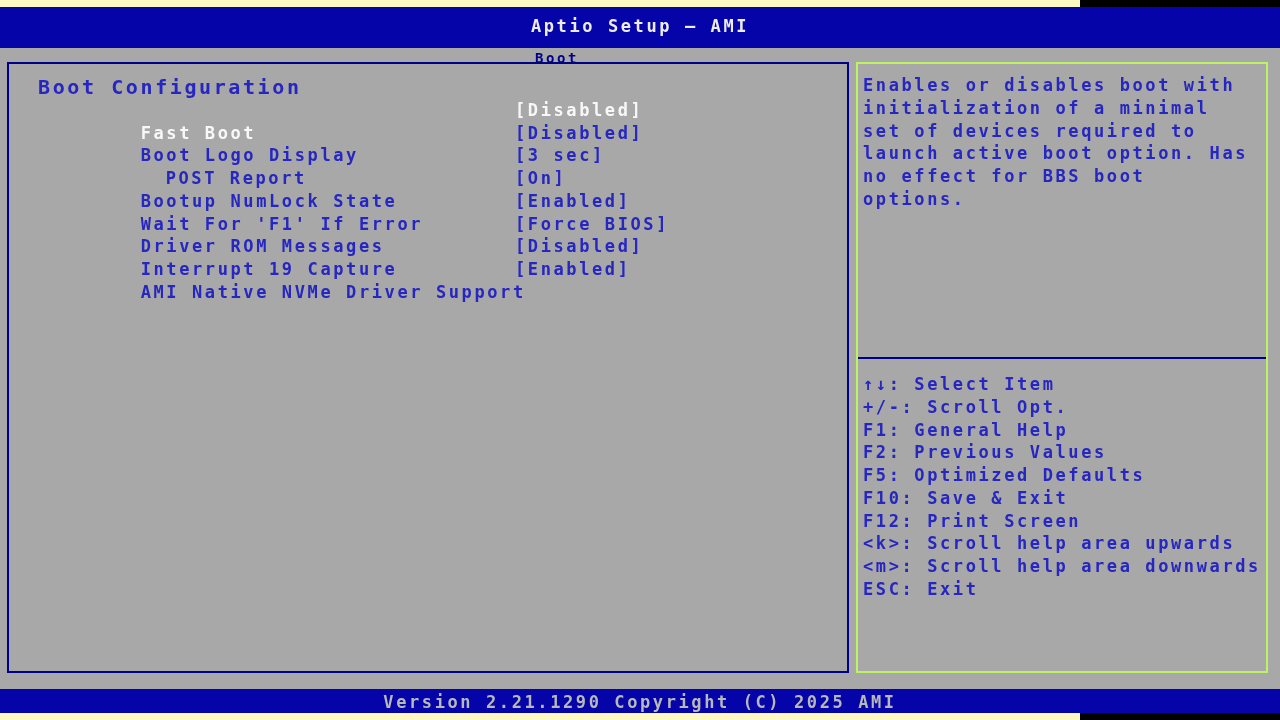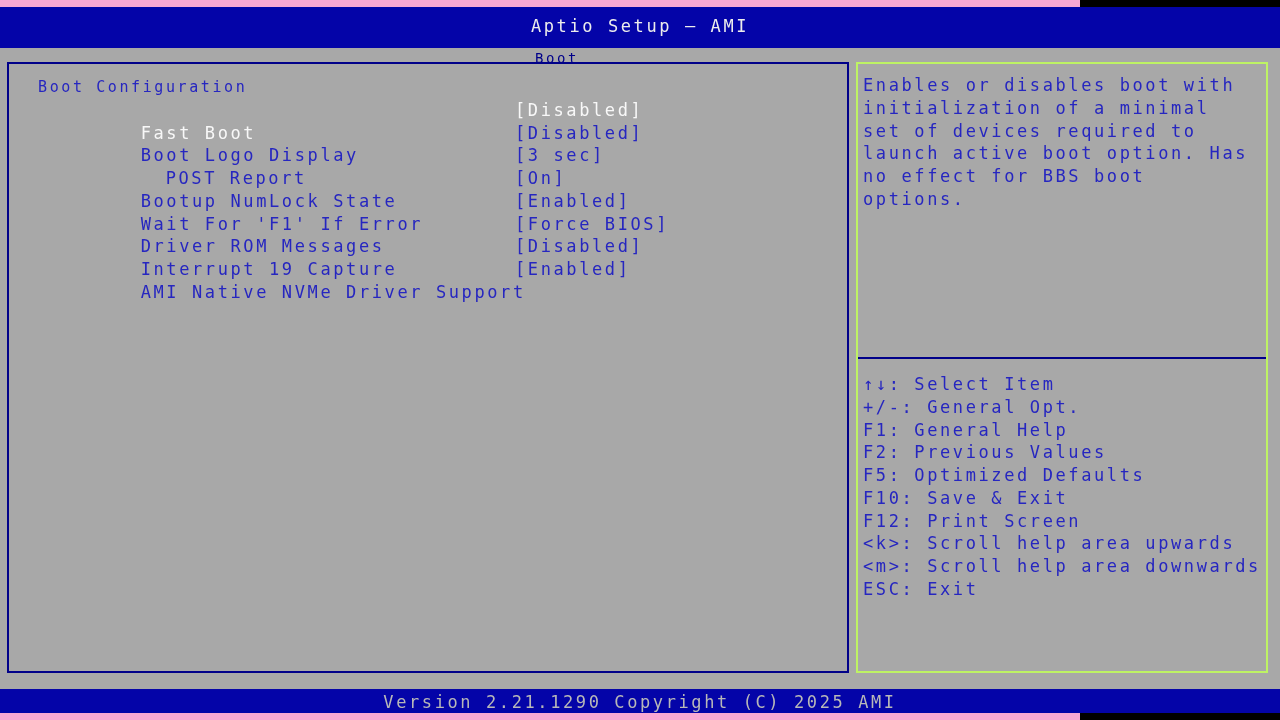--- a/index.html
+++ b/index.html
@@ -5,21 +5,22 @@
   html, body {
     margin: 0; padding: 0;
     width: 1280px; height: 720px;
     background: #000000;
     overflow: hidden;
     font-family: "DejaVu Sans Mono", "Liberation Mono", monospace;
   }
   .screen {
     position: relative;
     width: 1080px; height: 720px;
-    background: #f9a8d4;
+    background: #fef9c3;
+    font-weight: bold;
   }
   
   .topbar {
     position: absolute; left: 0; top: 7px;
     width: 1280px; height: 41px;
     background: #0404a8;
     z-index: 1;
   }
   .topbar-title {
     position: absolute; left: 0; top: 9px; width: 1280px;
@@ -72,21 +73,21 @@
   .menu-row .value {
     position: absolute; left: 506px; top: 0;
     white-space: pre;
   }
   .menu-row.selected { color: #f8f8f8; }
   .menu-row.indent { padding-left: 54px; }
   .section-title {
     height: 22.75px; line-height: 22.75px;
     padding-left: 29px;
     color: #2626c0;
-    font-size: 15px; letter-spacing: 2.6px;
+    font-size: 20px; letter-spacing: 2.6px;
     white-space: pre;
   }
   
   .help-text {
     position: absolute; left: 0; top: 10px;
     width: 396px;
     padding: 0 5px;
     color: #2626c0;
     font-size: 17px; letter-spacing: 2.6px;
     line-height: 22.75px;
@@ -180,21 +181,21 @@
         <span class="value">[Enabled]</span>
       </div>
     </div>
   </div>
 
   <div class="right-panel">
     <div class="help-text">Enables or disables boot with initialization of a minimal set of devices required to launch active boot option. Has no effect for BBS boot options.</div>
     <div class="help-divider"></div>
     <div class="key-legend">
       <div class="key-row">↑↓: Select Item</div>
-      <div class="key-row">+/-: General Opt.</div>
+      <div class="key-row">+/-: Scroll Opt.</div>
       <div class="key-row">F1: General Help</div>
       <div class="key-row">F2: Previous Values</div>
       <div class="key-row">F5: Optimized Defaults</div>
       <div class="key-row">F10: Save &amp; Exit</div>
       <div class="key-row">F12: Print Screen</div>
       <div class="key-row">&lt;k&gt;: Scroll help area upwards</div>
       <div class="key-row">&lt;m&gt;: Scroll help area downwards</div>
       <div class="key-row">ESC: Exit</div>
     </div>
   </div>

